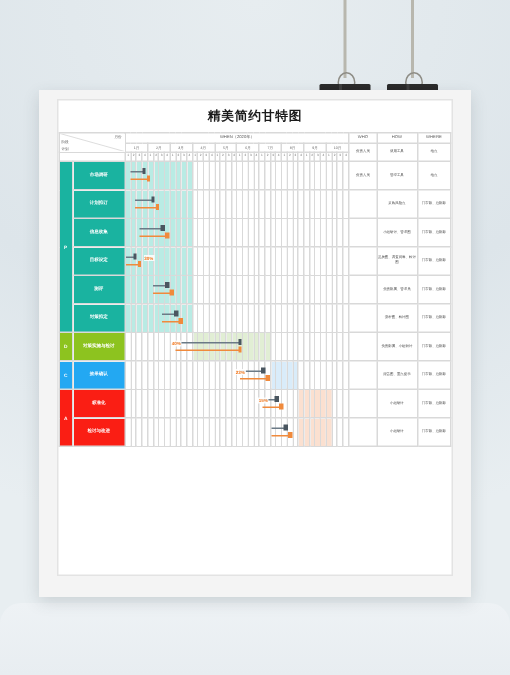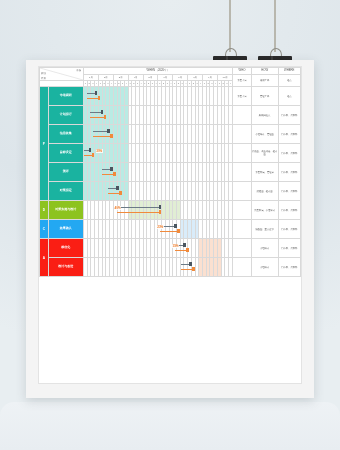--- a/index.html
+++ b/index.html
@@ -85,20 +85,21 @@
   <div class="body"></div>
 </div>
 <div class="clip" style="left:268px;top:0;">
     <div class="wire"></div>
     <div class="ring"></div>
     <div class="body"></div>
   </div>
 
 <div class="paper">
   <div class="sheet">
+    <div class="title">精美简约甘特图</div>
     <div id="tablehost" style="position: relative;">
         <table class="gantt">
           <colgroup>
             <col style="width:7px">
             <col style="width:29px">
             <col style="width:3.05px">
             <col style="width:3.05px">
             <col style="width:3.05px">
             <col style="width:3.05px">
             <col style="width:3.05px">

